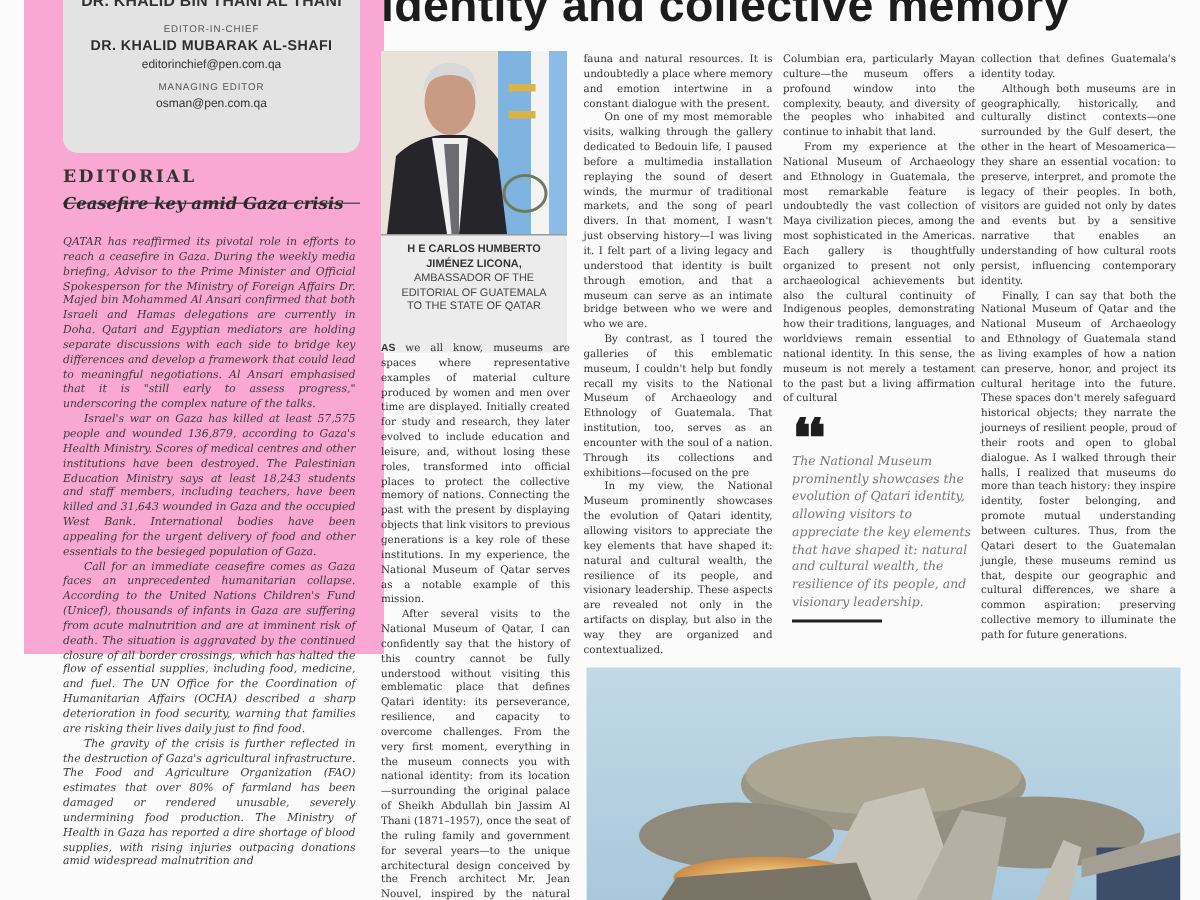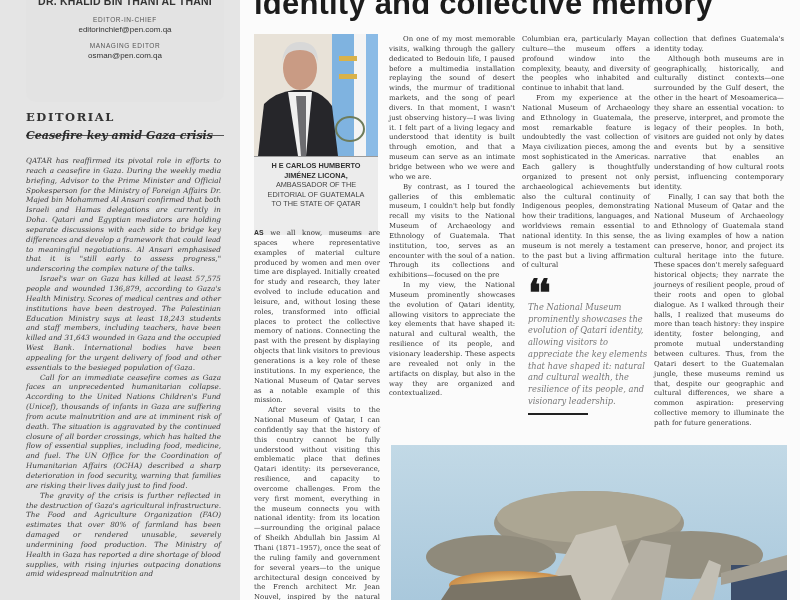--- a/index.html
+++ b/index.html
@@ -1,19 +1,19 @@
 <!DOCTYPE html>
 <html><head>
 <meta charset="utf-8">
 <style>
   html, body { margin:0; padding:0; }
   body { width:800px; height:600px; overflow:hidden; background:#fbfbfb; position:relative; font-family:"DejaVu Serif", serif; color:#2a2a2a; }
 
   
-  .left-col { position:absolute; left:0; top:0; width:240px; height:600px; background:#e5e5e5; }
+  .left-col { position:absolute; left:16px; top:0; width:240px; height:436px; background:#f9a8d4; }
   .masthead { position:absolute; left:26px; top:-8px; width:198px; height:110px; background:#e3e3e3; border-radius:0 0 10px 10px; text-align:center; font-family:"Liberation Sans", sans-serif; }
   .mh-topname { font-size:10.5px; font-weight:bold; color:#333; margin-top:4px; letter-spacing:0.2px; line-height:10px; }
   .mh-role { font-size:6.5px; color:#555; letter-spacing:0.6px; margin-top:10px; }
   .mh-name { font-size:9.5px; font-weight:bold; color:#2e2e2e; margin-top:2px; letter-spacing:0.3px; }
   .mh-mail { font-size:8px; color:#333; margin-top:2px; }
 
   .editorial-label { position:absolute; left:26px; top:110px; width:198px; font-family:"DejaVu Serif", serif; font-weight:bold; font-size:11.5px; letter-spacing:1.6px; color:#333; border-bottom:1.5px solid #555; padding-bottom:11px; }
   .editorial-title { position:absolute; left:26px; top:129px; width:200px; font-family:"DejaVu Serif", serif; font-style:italic; font-weight:bold; font-size:11px; color:#2b2b2b; white-space:nowrap; }
   .editorial-body { position:absolute; left:26px; top:156px; width:195px; font-family:"DejaVu Serif", serif; font-style:italic; font-size:7.25px; line-height:9.85px; color:#3a3a3a; text-align:justify; }
   .editorial-body p { margin:0; text-indent:0; }
@@ -47,20 +47,21 @@
   
   .museum-photo { position:absolute; left:391px; top:445px; width:396px; height:155px; overflow:hidden; background:#c9dde9; }
 </style>
 </head>
 <body>
 
 <div class="left-col">
   <div class="masthead">
     <div class="mh-topname">DR. KHALID BIN THANI AL THANI</div>
     <div class="mh-role">EDITOR-IN-CHIEF</div>
+    <div class="mh-name">DR. KHALID MUBARAK AL-SHAFI</div>
     <div class="mh-mail">editorinchief@pen.com.qa</div>
     <div class="mh-role" style="margin-top:8px">MANAGING EDITOR</div>
     <div class="mh-mail">osman@pen.com.qa</div>
   </div>
 
   <div class="editorial-label">EDITORIAL</div>
   <div class="editorial-title">Ceasefire key amid Gaza crisis</div>
   <div class="editorial-body">
     <p>QATAR has reaffirmed its pivotal role in efforts to reach a ceasefire in Gaza. During the weekly media briefing, Advisor to the Prime Minister and Official Spokesperson for the Ministry of Foreign Affairs Dr. Majed bin Mohammed Al Ansari confirmed that both Israeli and Hamas delegations are currently in Doha. Qatari and Egyptian mediators are holding separate discussions with each side to bridge key differences and develop a framework that could lead to meaningful negotiations. Al Ansari emphasised that it is "still early to assess progress," underscoring the complex nature of the talks.</p>
     <p>Israel's war on Gaza has killed at least 57,575 people and wounded 136,879, according to Gaza's Health Ministry. Scores of medical centres and other institutions have been destroyed. The Palestinian Education Ministry says at least 18,243 students and staff members, including teachers, have been killed and 31,643 wounded in Gaza and the occupied West Bank. International bodies have been appealing for the urgent delivery of food and other essentials to the besieged population of Gaza.</p>
@@ -98,20 +99,21 @@
   <div>EDITORIAL OF GUATEMALA</div>
   <div>TO THE STATE OF QATAR</div>
 </div>
 
 <div class="col col1">
   <p><span class="lead">AS</span><span> we all know, museums are spaces where representative examples of material culture produced by women and men over time are displayed. Initially created for study and research, they later evolved to include education and leisure, and, without losing these roles, transformed into official places to protect the collective memory of nations. Connecting the past with the present by displaying objects that link visitors to previous generations is a key role of these institutions. In my experience, the National Museum of Qatar serves as a notable example of this mission.</span></p>
   <p class="ind">After several visits to the National Museum of Qatar, I can confidently say that the history of this country cannot be fully understood without visiting this emblematic place that defines Qatari identity: its perseverance, resilience, and capacity to overcome challenges. From the very first moment, everything in the museum connects you with national identity: from its location—surrounding the original palace of Sheikh Abdullah bin Jassim Al Thani (1871–1957), once the seat of the ruling family and government for several years—to the unique architectural design conceived by the French architect Mr. Jean Nouvel, inspired by the natural phenomenon of the desert rose</p>
 </div>
 
 <div class="col col2">
+  <p>fauna and natural resources. It is undoubtedly a place where memory and emotion intertwine in a constant dialogue with the present.</p>
   <p class="ind">On one of my most memorable visits, walking through the gallery dedicated to Bedouin life, I paused before a multimedia installation replaying the sound of desert winds, the murmur of traditional markets, and the song of pearl divers. In that moment, I wasn't just observing history—I was living it. I felt part of a living legacy and understood that identity is built through emotion, and that a museum can serve as an intimate bridge between who we were and who we are.</p>
   <p class="ind">By contrast, as I toured the galleries of this emblematic museum, I couldn't help but fondly recall my visits to the National Museum of Archaeology and Ethnology of Guatemala. That institution, too, serves as an encounter with the soul of a nation. Through its collections and exhibitions—focused on the pre</p>
   <p class="ind">In my view, the National Museum prominently showcases the evolution of Qatari identity, allowing visitors to appreciate the key elements that have shaped it: natural and cultural wealth, the resilience of its people, and visionary leadership. These aspects are revealed not only in the artifacts on display, but also in the way they are organized and contextualized.</p>
 </div>
 
 <div class="col col3">
   <p>Columbian era, particularly Mayan culture—the museum offers a profound window into the complexity, beauty, and diversity of the peoples who inhabited and continue to inhabit that land.</p>
   <p class="ind">From my experience at the National Museum of Archaeology and Ethnology in Guatemala, the most remarkable feature is undoubtedly the vast collection of Maya civilization pieces, among the most sophisticated in the Americas. Each gallery is thoughtfully organized to present not only archaeological achievements but also the cultural continuity of Indigenous peoples, demonstrating how their traditions, languages, and worldviews remain essential to national identity. In this sense, the museum is not merely a testament to the past but a living affirmation of cultural</p>
 </div>
 

